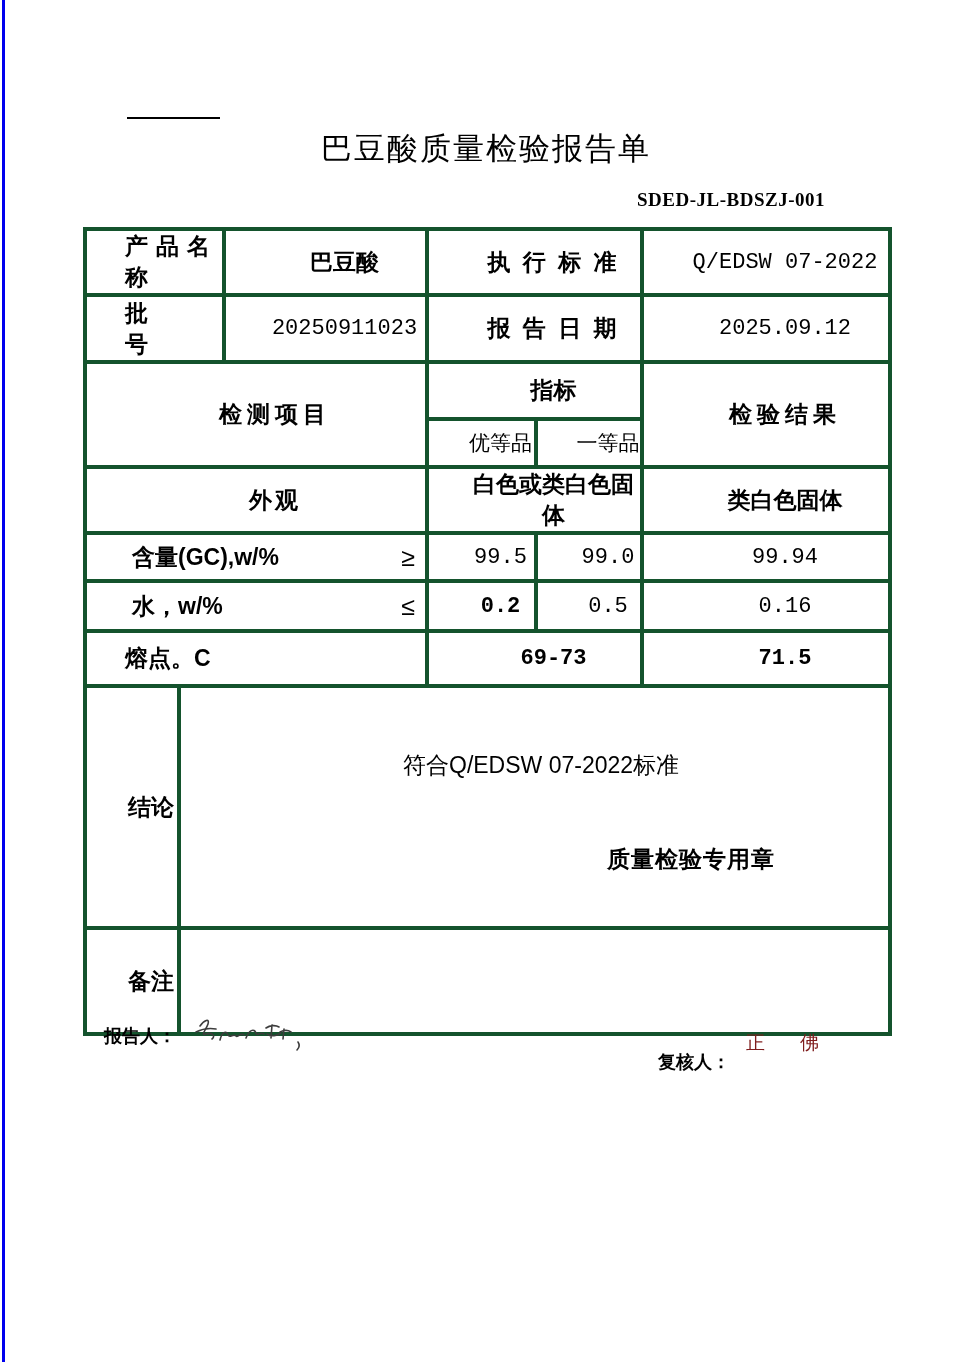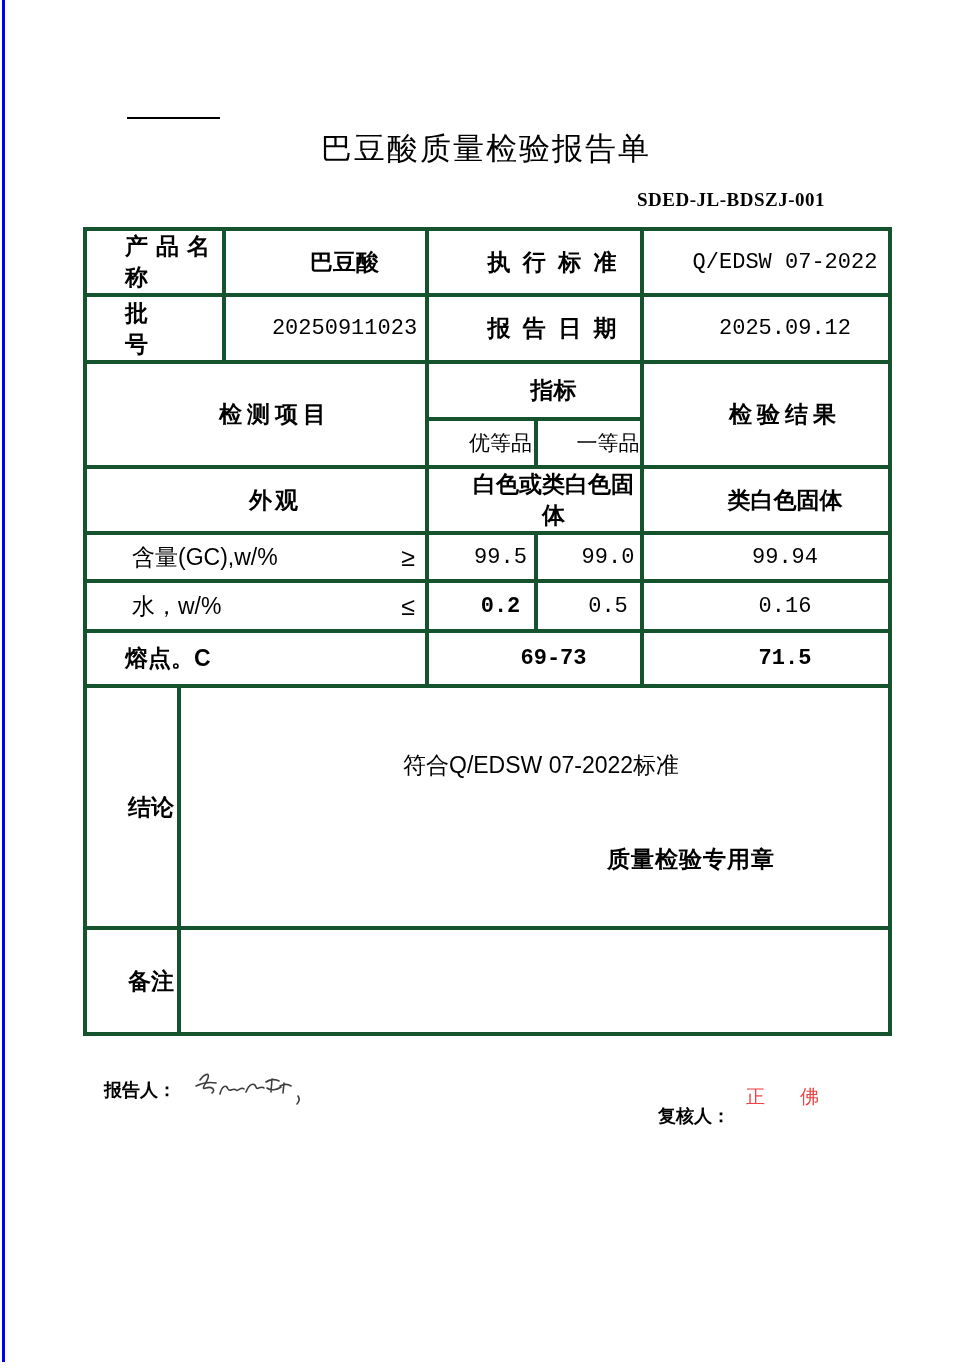--- a/index.html
+++ b/index.html
@@ -30,33 +30,33 @@
   .ls3 { letter-spacing: 3px; }
   .ls5 { letter-spacing: 5px; }
   .ls8 { letter-spacing: 8px; }
   .left-pad { text-align: left !important; padding-left: 7px; }
   .val-serif { font-family: Liberation Mono, monospace; font-size: 22px; font-weight: normal; }
   .val-bold { font-weight: bold; }
   .cjk-bold { font-weight: bold; font-size: 23px; }
   .grade { font-size: 21px; font-weight: normal; }
 
   .item-flex { display: flex; justify-content: space-between; align-items: center; padding: 0 10px 0 7px; }
-  .item-flex .item-name { font-weight: normal; font-size: 23px; text-align: left; }
+  .item-flex .item-name { font-weight: bold; font-size: 23px; text-align: left; }
   .item-flex .cmp-symbol { font-size: 25px; font-weight: normal; }
 
   .conclusion-cell { position: relative; }
   .conclusion-text { position: absolute; left: 222px; top: 62px; font-size: 23px; font-weight: normal; }
   .stamp-text { position: absolute; left: 426px; top: 156px; font-size: 23px; font-weight: bold; letter-spacing: 1px; }
 
-  .footer-line { position: absolute; top: 1078px; left: 0; width: 887px; height: 40px; }
+  .footer-line { position: absolute; top: 1024px; left: 0; width: 887px; height: 40px; }
   .reporter-label { position: absolute; left: 104px; top: 0; font-size: 18px; font-weight: bold; }
   .signature { position: absolute; left: 186px; top: -12px; }
   .reviewer-label { position: absolute; left: 658px; top: 2px; font-size: 18px; font-weight: bold; margin-top: 24px; }
   .reviewer-name { position: absolute; left: 746px; top: 6px; font-size: 19px; letter-spacing: 8px;
-                   font-family: "Liberation Serif", "DejaVu Serif", serif; color: #ef4444; }
+                   font-family: "Liberation Serif", "DejaVu Serif", serif; color: #7f1d1d; }
 </style>
 </head>
 <body>
 
 <div class="blue-edge"></div>
 <div class="head-rule"></div>
 
 <div class="page-title">巴豆酸质量检验报告单</div>
 <div class="doc-code">SDED-JL-BDSZJ-001</div>
 

